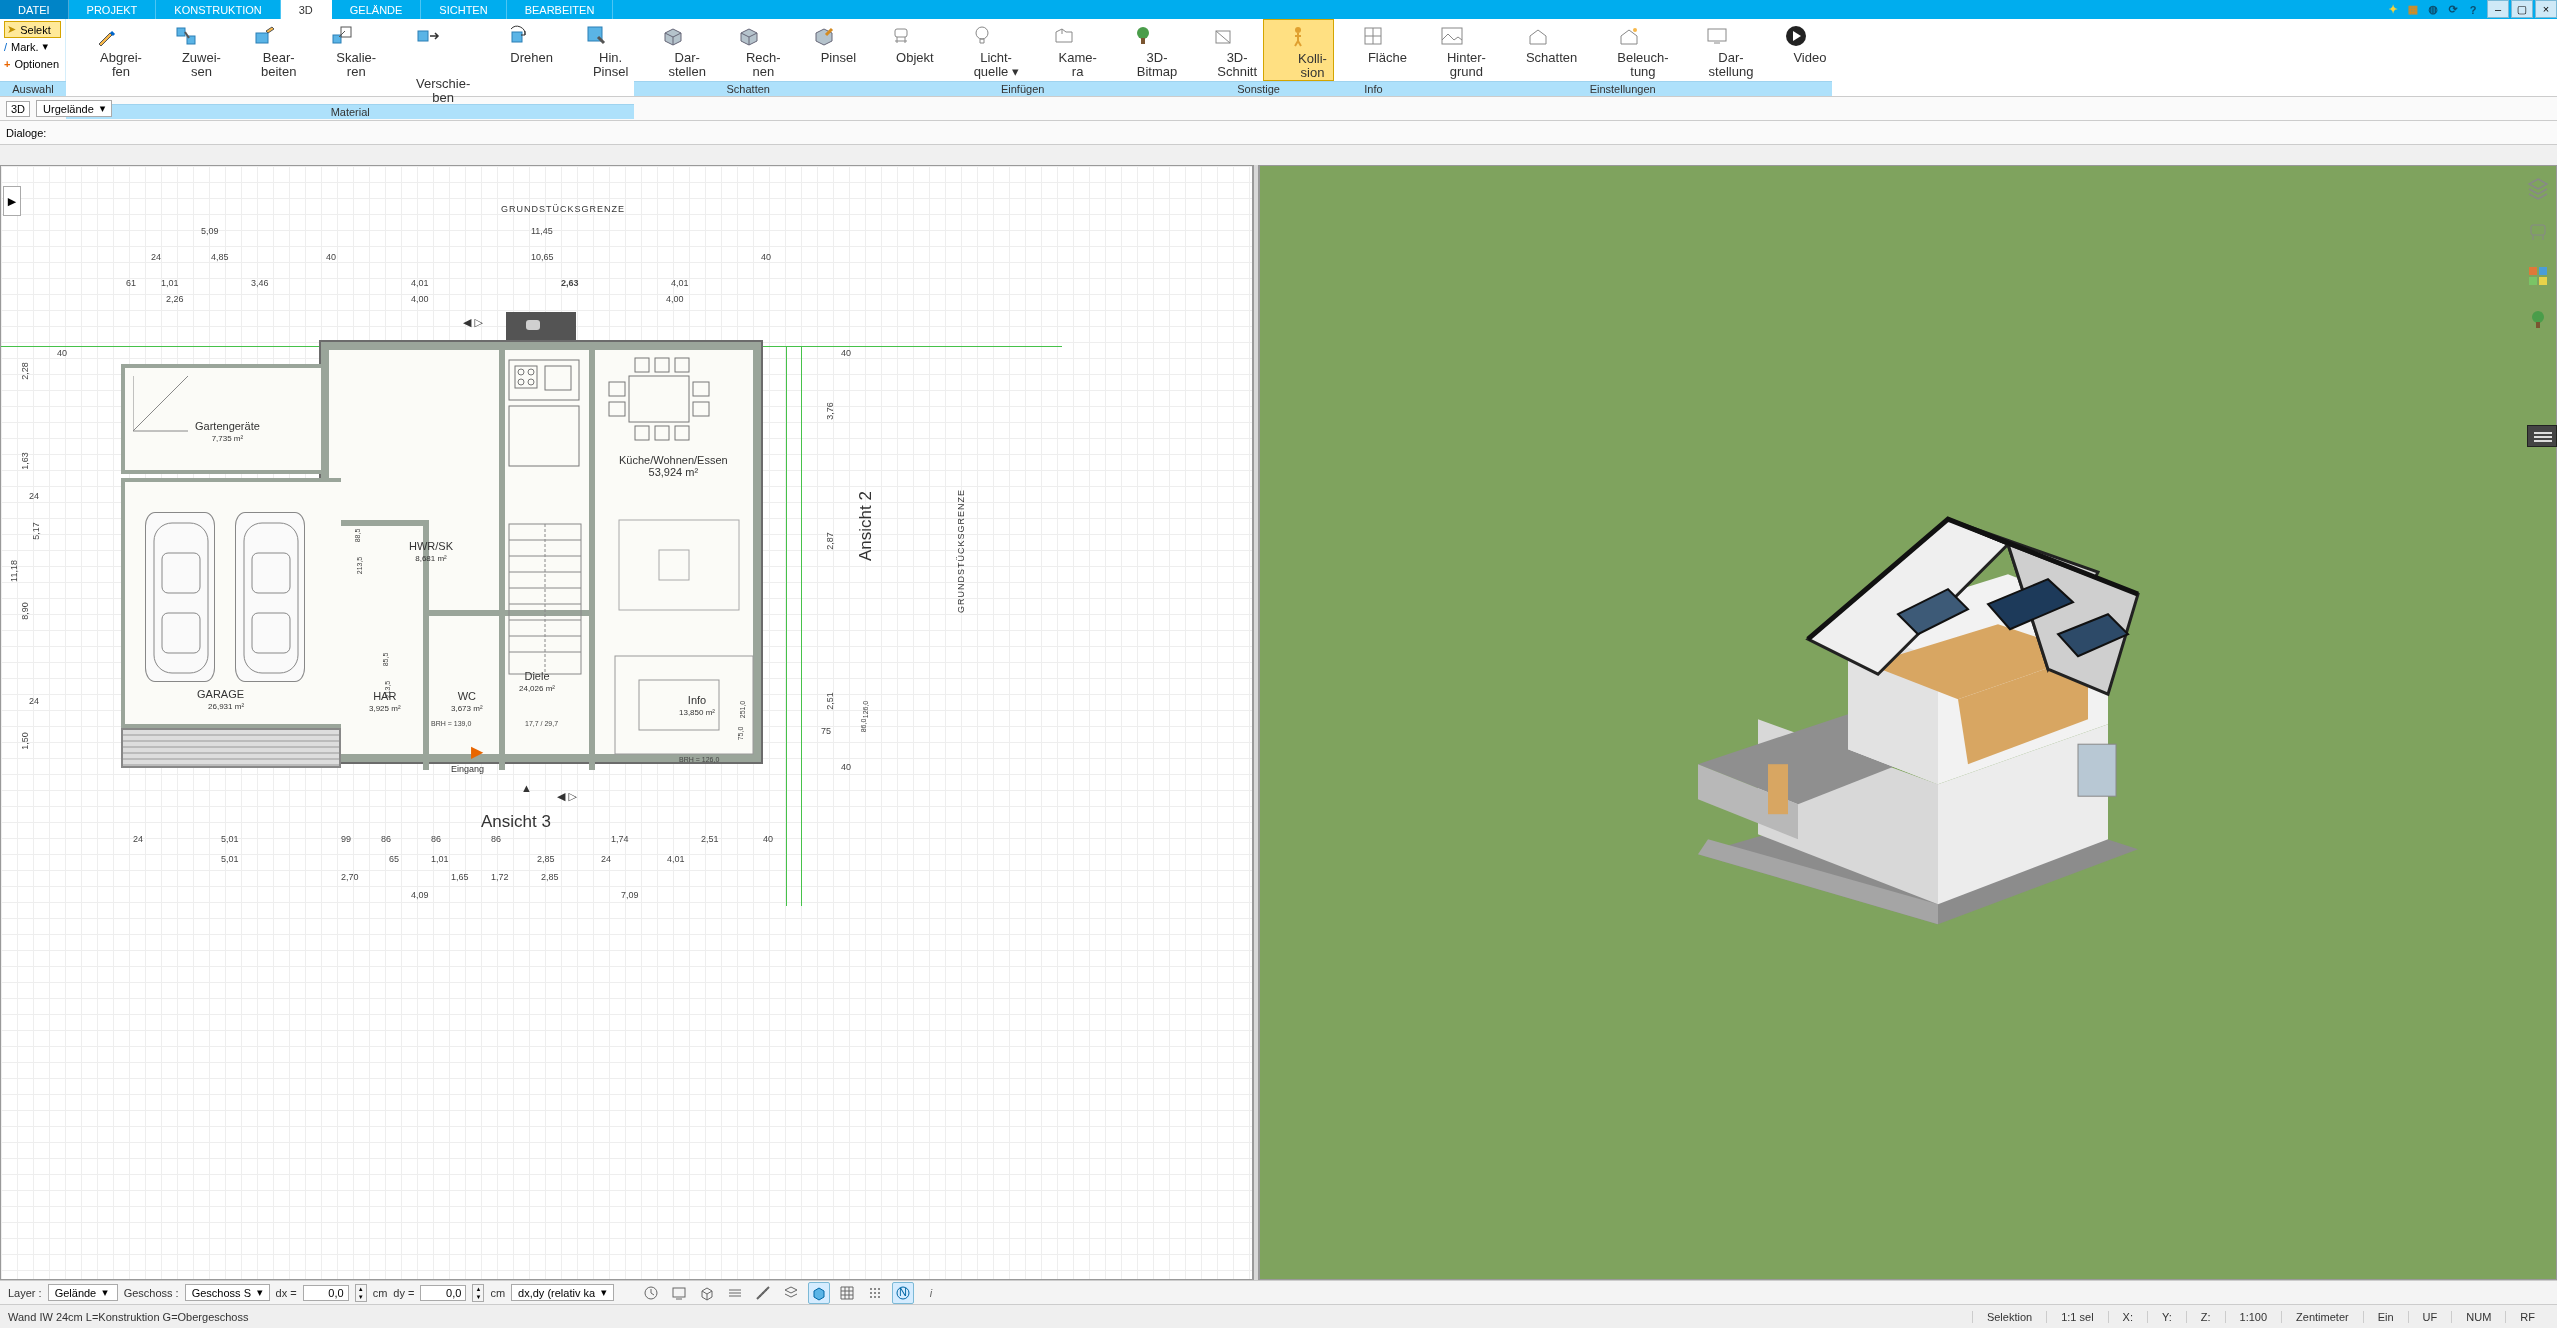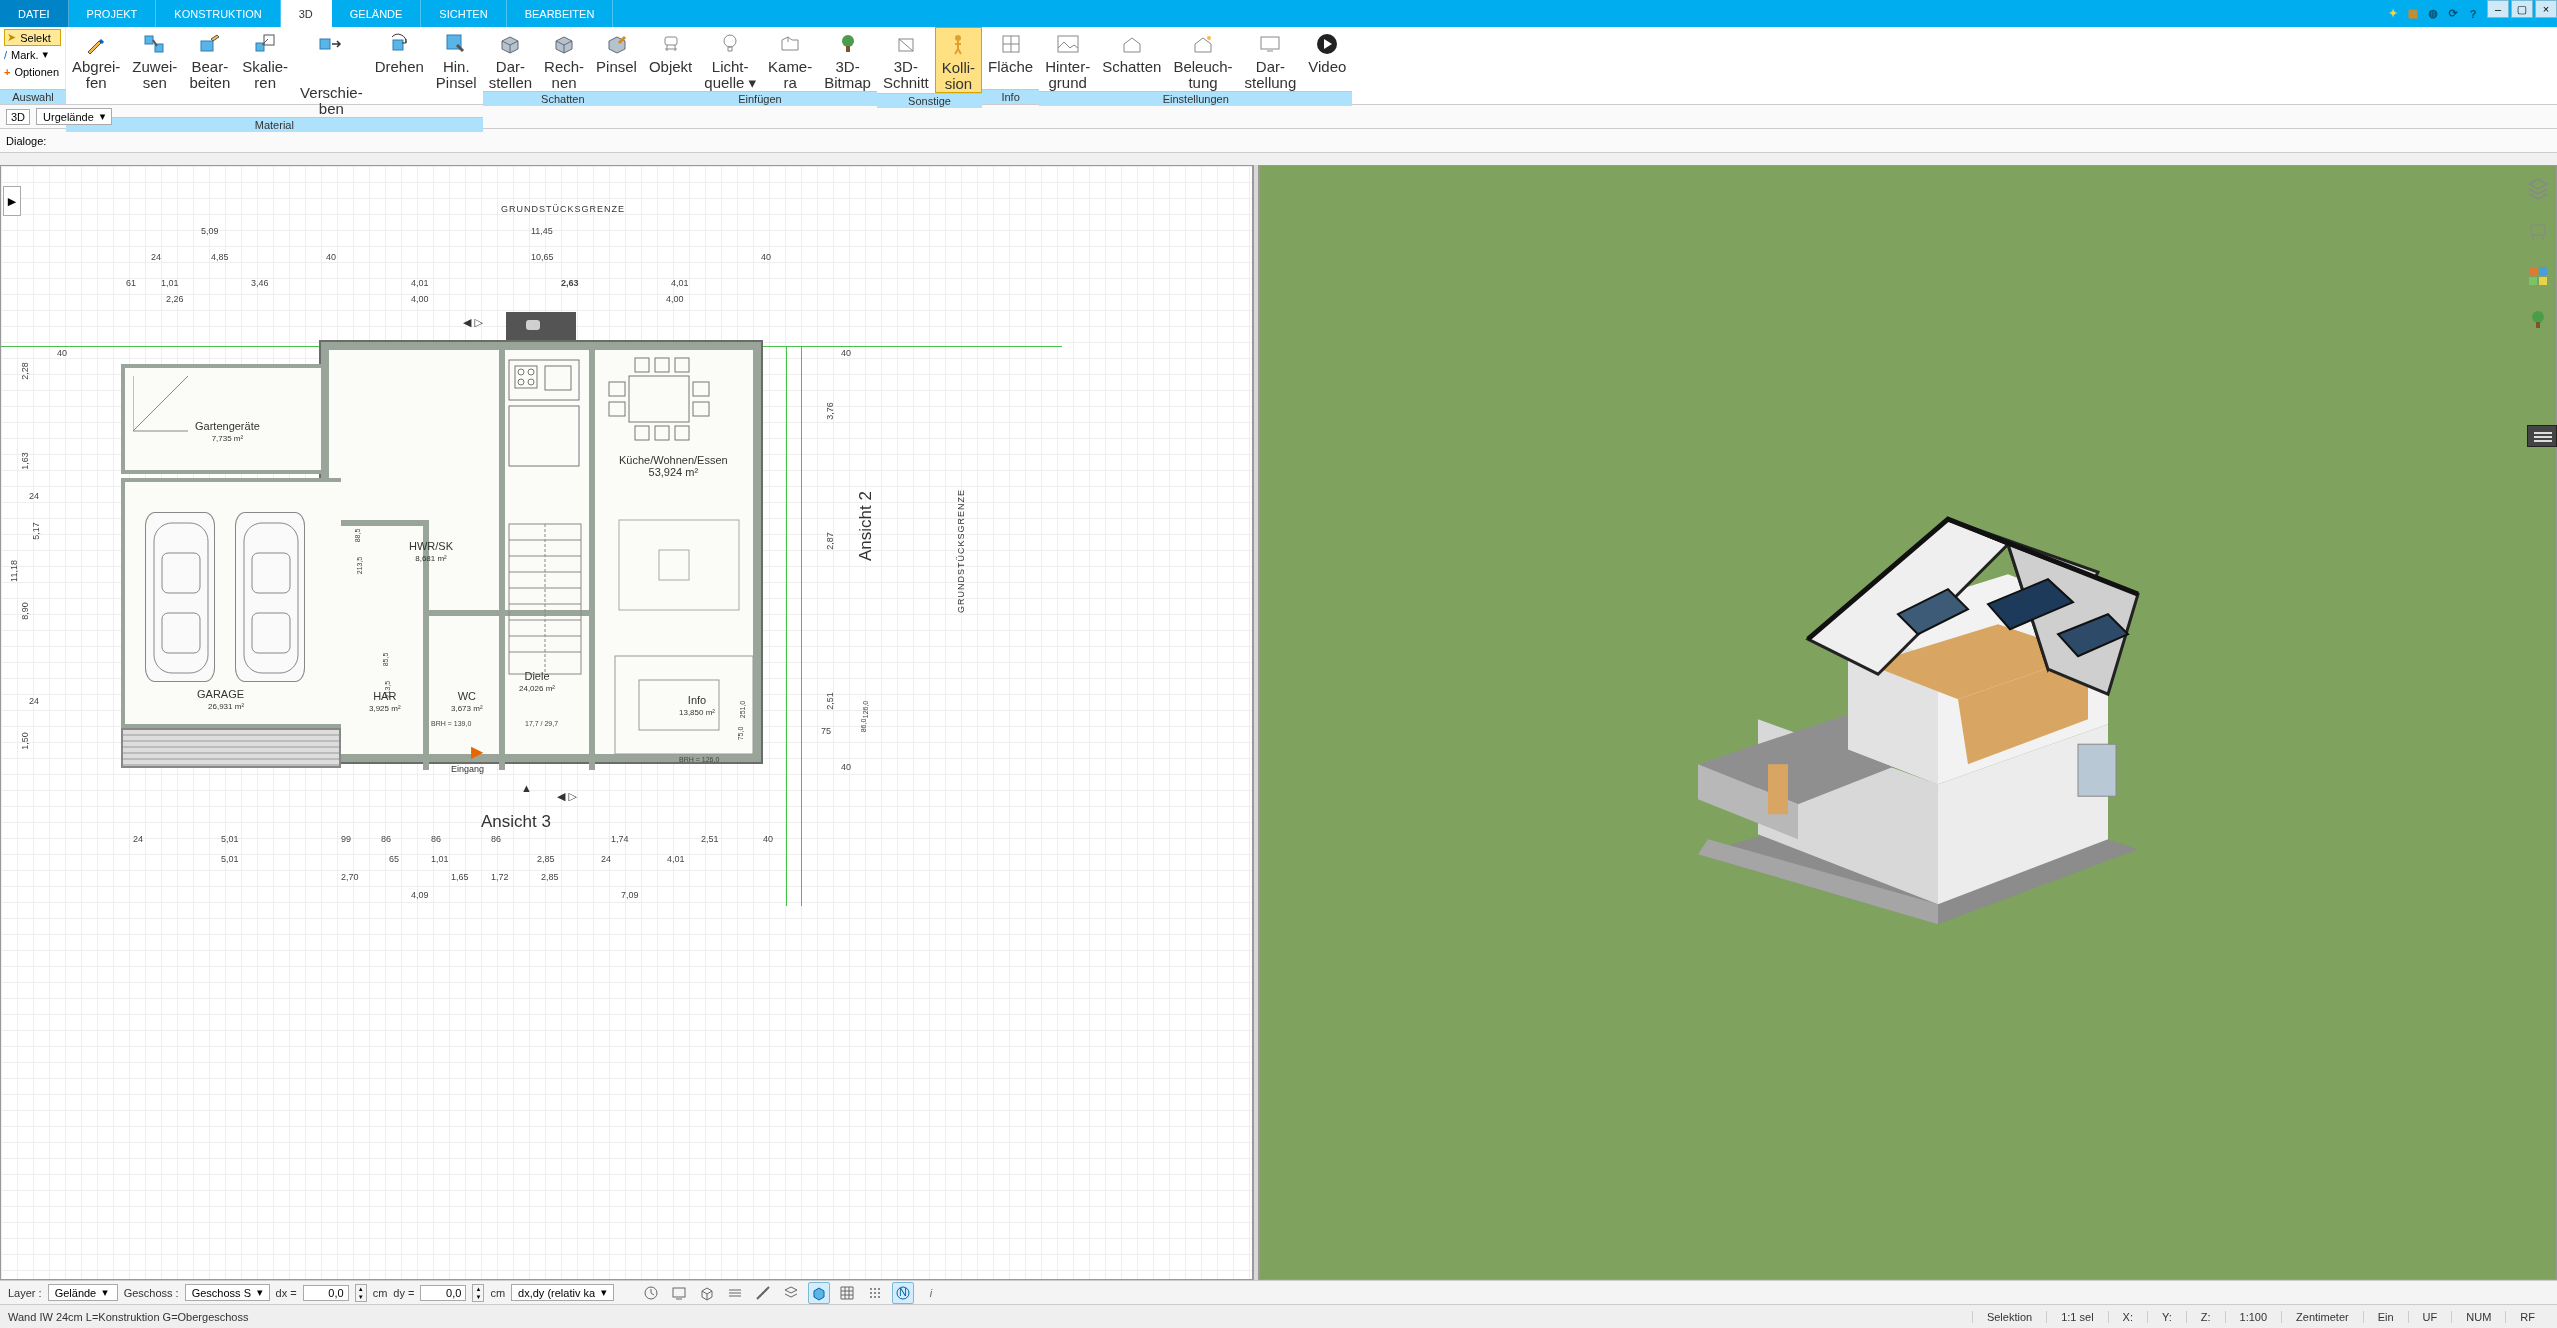--- a/index.html
+++ b/index.html
@@ -1,36 +1,36 @@
 <!DOCTYPE html>
 <html><head>
 <meta charset="utf-8">
 <style>
 * { margin: 0; padding: 0; box-sizing: border-box; font-family: "Segoe UI", Tahoma, sans-serif; font-size: 11px; }
 body { background: #f0f0f0; overflow: hidden; }
 
 
-.menu-bar { background: #00adee; display: flex; height: 27px; align-items: stretch; }
+.menu-bar { background: #00adee; display: flex; height: 19px; align-items: stretch; }
 .menu-item { padding: 2px 18px; color: #fff; cursor: pointer; display: flex; align-items: center; border-right: 1px solid rgba(255,255,255,0.3);}
 .menu-item.datei { background: #0084c7; }
 .menu-item.active { background: #fff; color: #333; }
 .menu-spacer { flex: 1; }
 .titlebar-icons { display: flex; align-items: center; gap: 4px; padding-right: 4px; }
 .titlebar-icons span { width: 16px; height: 16px; display: inline-flex; align-items:center; justify-content:center; color:#003a56; font-weight:bold; cursor:pointer;}
 .win-btns { display:flex; }
 .win-btn { width:22px; height:18px; background:#cfe9f7; border:1px solid #7cb9d6; margin-left:2px; display:flex;align-items:center;justify-content:center;cursor:pointer;}
 
 
 .ribbon { background: #fff; display: flex; height: 78px; border-bottom: 1px solid #ccc; }
 .ribbon-group { display: flex; flex-direction: column; }
 .ribbon-buttons { display: flex; flex: 1; }
 .ribbon-btn { display: flex; flex-direction: column; align-items: center; justify-content: flex-start; padding: 4px 6px 0 6px; cursor: pointer; min-width: 34px; text-align:center; line-height:1.05;}
 .ribbon-btn.wide { min-width: 48px; gap: 26px; }
 .ribbon-btn .ico { width: 26px; height: 26px; margin-bottom: 2px; display:flex;align-items:center;justify-content:center; }
-.ribbon-btn .lbl { font-size: 15px; color: #333; white-space: pre-line; }
+.ribbon-btn .lbl { font-size: 13px; color: #333; white-space: pre-line; margin-left: 28px; }
 .ribbon-btn.sel { background:#ffe082; border:1px solid #d4a500;}
 .group-label { background: #aee1fb; text-align: center; font-size: 11px; color: #333; padding: 1px 8px; border-top:1px solid #9fd3ef;}
 .side-col { display:flex; flex-direction:column; padding:2px 4px; gap:0; width:66px; border-right:1px solid #d5eefb;}
 .side-col .row { display:flex; align-items:center; gap:4px; height:17px; font-size:10.5px; cursor:pointer;}
 
 
 .bar { background:#fafafa; border-bottom:1px solid #ccc; display:flex; align-items:center; height:24px; padding:0 6px; gap:6px;}
 .sel3d { border:1px solid #aaa; background:#fff; padding:1px 4px;}
 .combo { border:1px solid #aaa; background:#fff; padding:1px 6px; display:inline-flex; align-items:center; gap:6px;}
 

